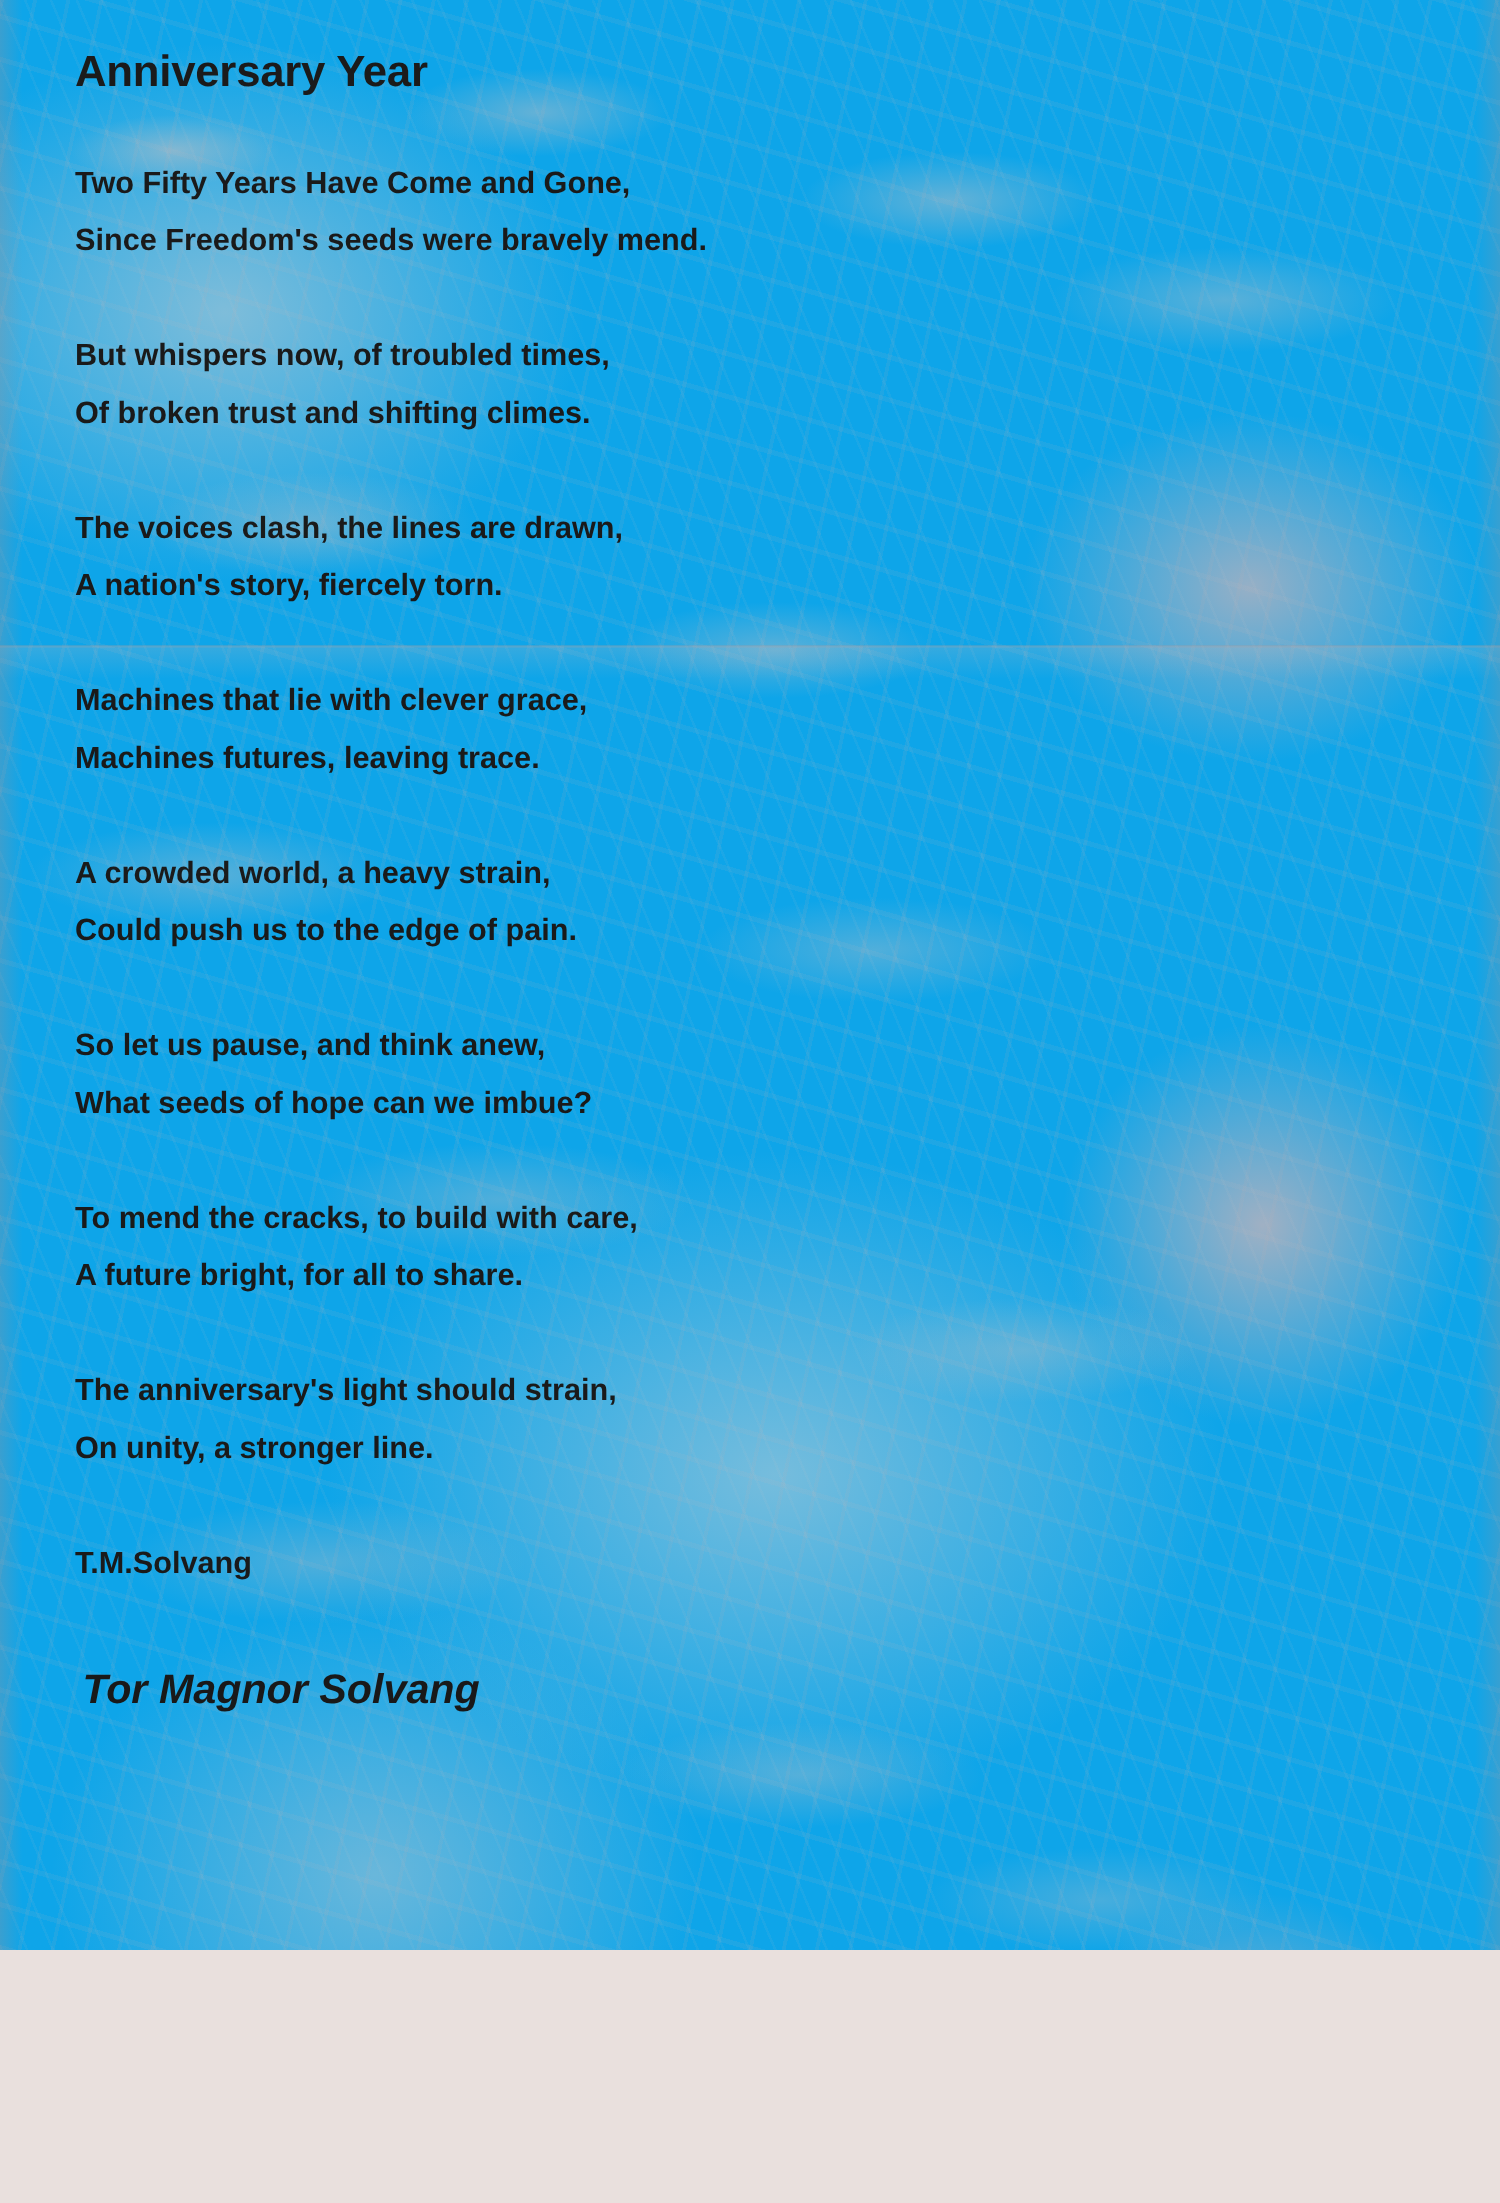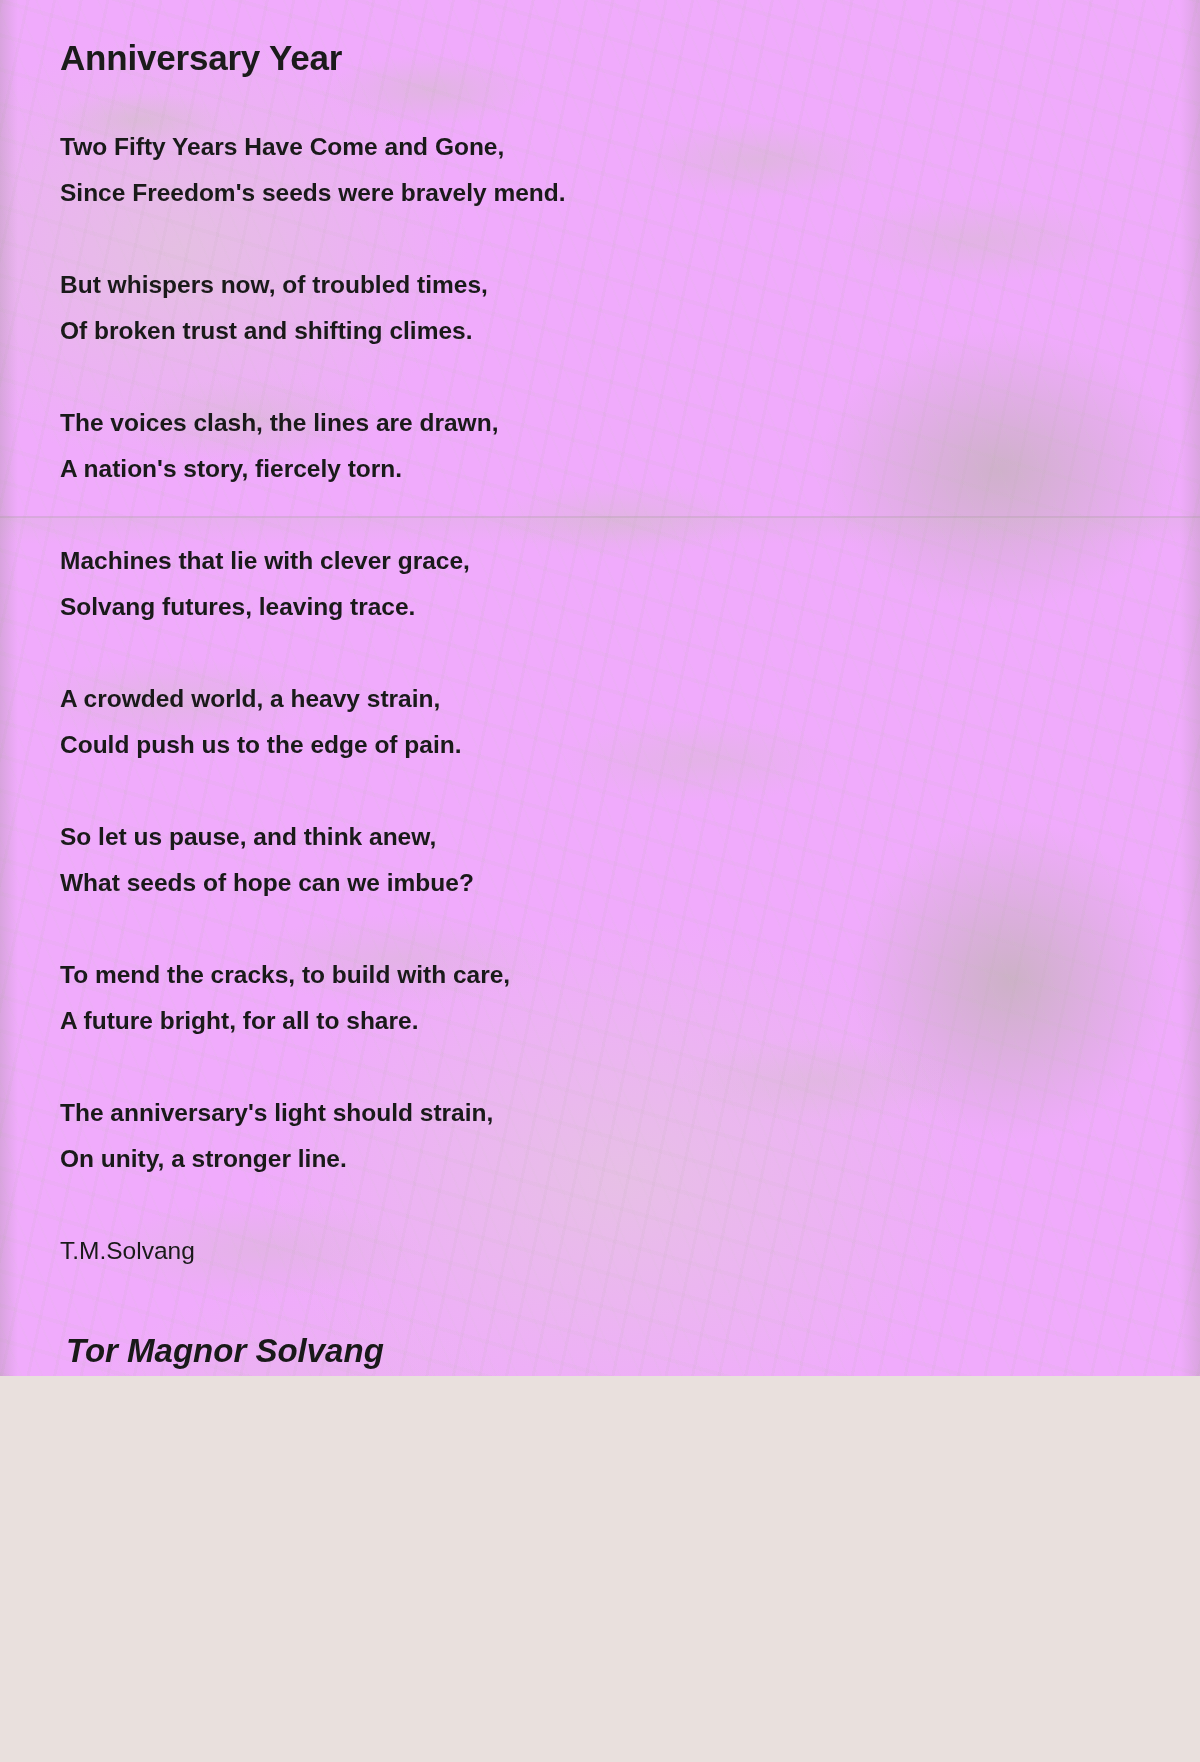--- a/index.html
+++ b/index.html
@@ -10,22 +10,22 @@
     width: 1200px;
     height: 1762px;
     font-family: "Liberation Sans", sans-serif;
     background: #e9e0dd;
     overflow: hidden;
   }
 
   #page {
     position: relative;
     width: 1200px;
-    height: 1376px;
-    background: #f0abfc;
+    height: 1560px;
+    background: #0ea5e9;
     overflow: hidden;
   }
 
   
   .texture {
     position: absolute;
     inset: 0;
     pointer-events: none;
   }
   .tex1 {
@@ -108,21 +108,21 @@
   }
   .line {
     font-size: 24.5px;
     font-weight: bold;
     color: #1a1a1a;
     line-height: 46px;
     white-space: pre;
   }
   .author-tag {
     font-size: 24.5px;
-    font-weight: normal;
+    font-weight: bold;
     color: #1a1a1a;
     line-height: 46px;
     margin: 0 0 58px 0;
   }
   .signature {
     font-size: 33px;
     font-style: italic;
     font-weight: bold;
     color: #191919;
     font-family: "Liberation Sans", sans-serif;
@@ -156,21 +156,21 @@
       <div class="line">Of broken trust and shifting climes.</div>
     </div>
 
     <div class="stanza">
       <div class="line">The voices clash, the lines are drawn,</div>
       <div class="line">A nation's story, fiercely torn.</div>
     </div>
 
     <div class="stanza">
       <div class="line">Machines that lie with clever grace,</div>
-      <div class="line">Solvang futures, leaving trace.</div>
+      <div class="line">Machines futures, leaving trace.</div>
     </div>
 
 
     <div class="stanza">
       <div class="line">A crowded world, a heavy strain,</div>
       <div class="line">Could push us to the edge of pain.</div>
     </div>
 
     <div class="stanza">
       <div class="line">So let us pause, and think anew,</div>

